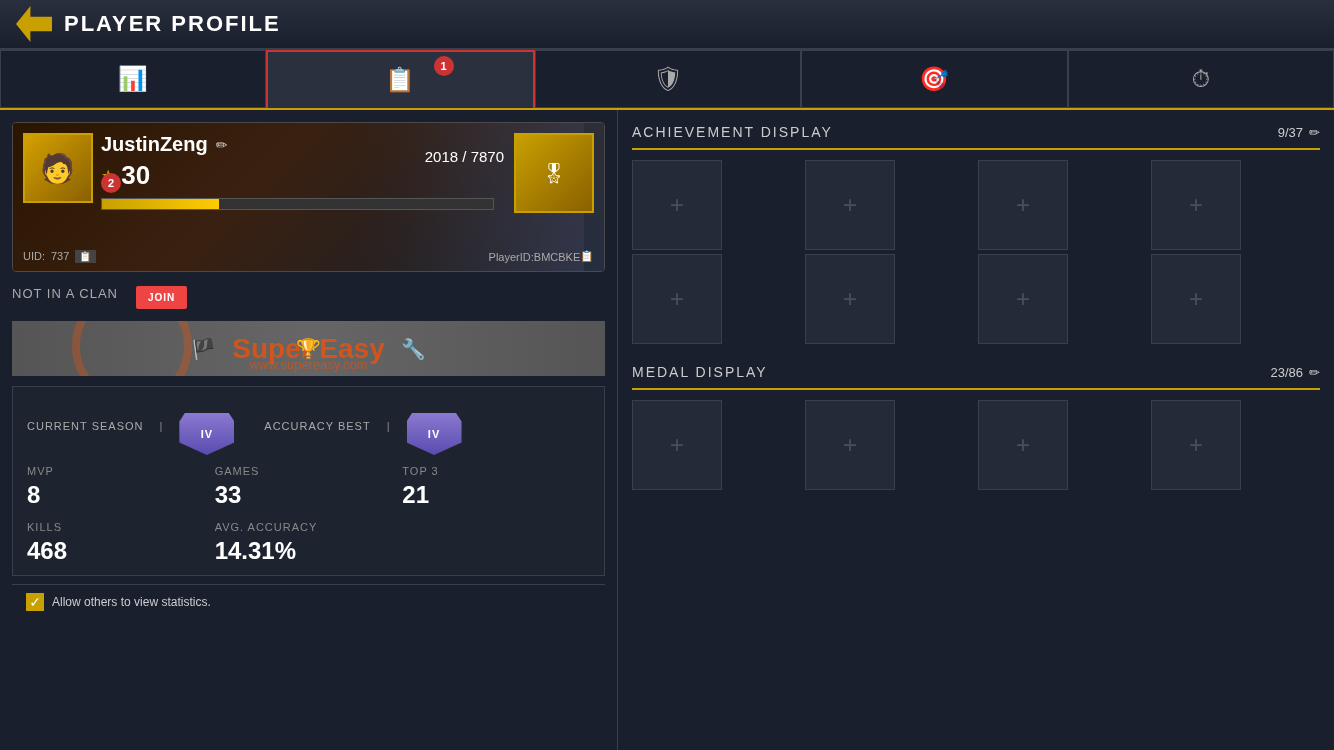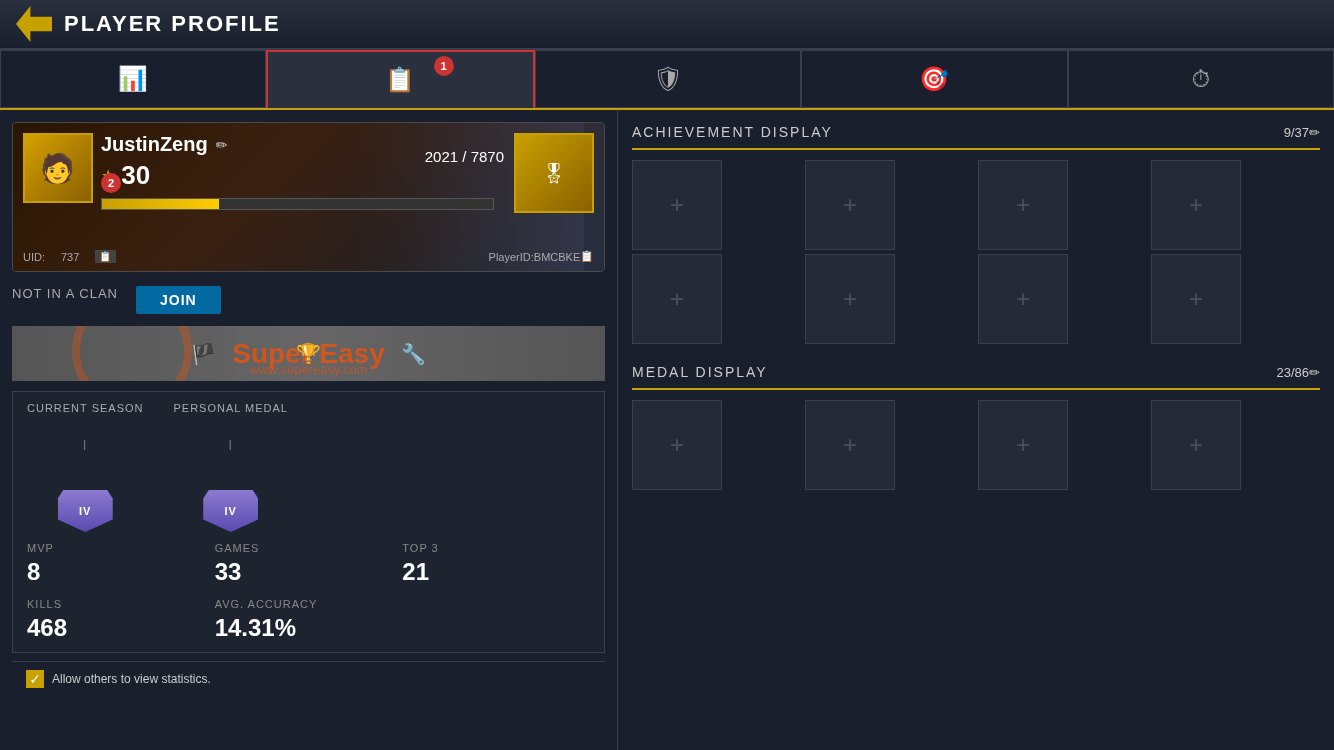--- a/index.html
+++ b/index.html
@@ -193,22 +193,22 @@
       background: linear-gradient(90deg, #c8a000, #ffcc00);
       width: 30%;
     }
     .uid-row {
       position: absolute;
       bottom: 8px;
       left: 10px;
       font-size: 11px;
       color: #aaa;
       display: flex;
-      align-items: center;
-      gap: 16px;
+      align-items: flex-start;
+      gap: 6px;
     }
     .uid-copy {
       background: #444;
       padding: 1px 4px;
       font-size: 10px;
       cursor: pointer;
     }
     .playerid-row {
       position: absolute;
       bottom: 8px;
@@ -240,25 +240,25 @@
       gap: 18px;
       margin-bottom: 8px;
       padding: 4px 0;
     }
     .clan-status {
       font-size: 13px;
       color: #aaa;
       letter-spacing: 1px;
     }
     .join-btn {
-      background: #0369a1;
-      color: #fff;
-      font-size: 14px;
-      font-weight: bold;
-      padding: 6px 24px;
+      background: #ef4444;
+      color: #fff;
+      font-size: 10px;
+      font-weight: bold;
+      padding: 6px 12px;
       border: none;
       cursor: pointer;
       letter-spacing: 1px;
       border-radius: 2px;
     }
 
     
     .watermark-banner {
       background: linear-gradient(90deg, #555 0%, #666 50%, #555 100%);
       height: 55px;
@@ -311,22 +311,21 @@
       align-items: center;
       margin-bottom: 10px;
       gap: 30px;
     }
     .season-label {
       font-size: 11px;
       color: #aaa;
       letter-spacing: 1px;
       display: flex;
       align-items: center;
-      gap: 24px;
-      flex-direction: column;
+      gap: 16px;
     }
     .stats-grid {
       display: grid;
       grid-template-columns: 1fr 1fr 1fr;
       gap: 12px 0;
     }
     .stat-item {
       text-align: left;
     }
     .stat-label {
@@ -388,20 +387,21 @@
       font-size: 14px;
       letter-spacing: 2px;
       color: #ccc;
       text-transform: uppercase;
     }
     .section-count {
       font-size: 13px;
       color: #ccc;
       display: flex;
       align-items: center;
+      gap: 6px;
     }
     .section-divider {
       height: 2px;
       background: #c8a000;
       margin-bottom: 10px;
     }
     .display-grid {
       display: grid;
       grid-template-columns: repeat(4, 1fr);
       gap: 4px;
@@ -505,21 +505,21 @@
         </div>
         <div class="level-row">
           <span class="star-icon">★</span>
           <span class="level-num">30</span>
         </div>
       </div>
 
       <div class="badge-num">2</div>
 
       <div class="xp-text">
-        <span>2021</span> / <span>7870</span>
+        <span>2018</span> / <span>7870</span>
       </div>
 
       <div class="xp-badge">
         <span style="font-size:20px;">🎖</span>
       </div>
 
       <div class="xp-bar-container">
         <div class="xp-bar-fill"></div>
       </div>
 
@@ -555,21 +555,21 @@
     <div class="season-section">
       <div class="season-header">
         <div class="season-label">
           <span>CURRENT SEASON</span>
           <span style="color:#888">|</span>
           <div class="rank-icon-wrapper">
             <div class="rank-shield">IV</div>
           </div>
         </div>
         <div class="season-label">
-          <span>PERSONAL MEDAL</span>
+          <span>ACCURACY BEST</span>
           <span style="color:#888">|</span>
           <div class="rank-icon-wrapper">
             <div class="rank-shield">IV</div>
           </div>
         </div>
       </div>
 
       <div class="stats-grid">
         <div class="stat-item">
           <div class="stat-label">MVP</div>

